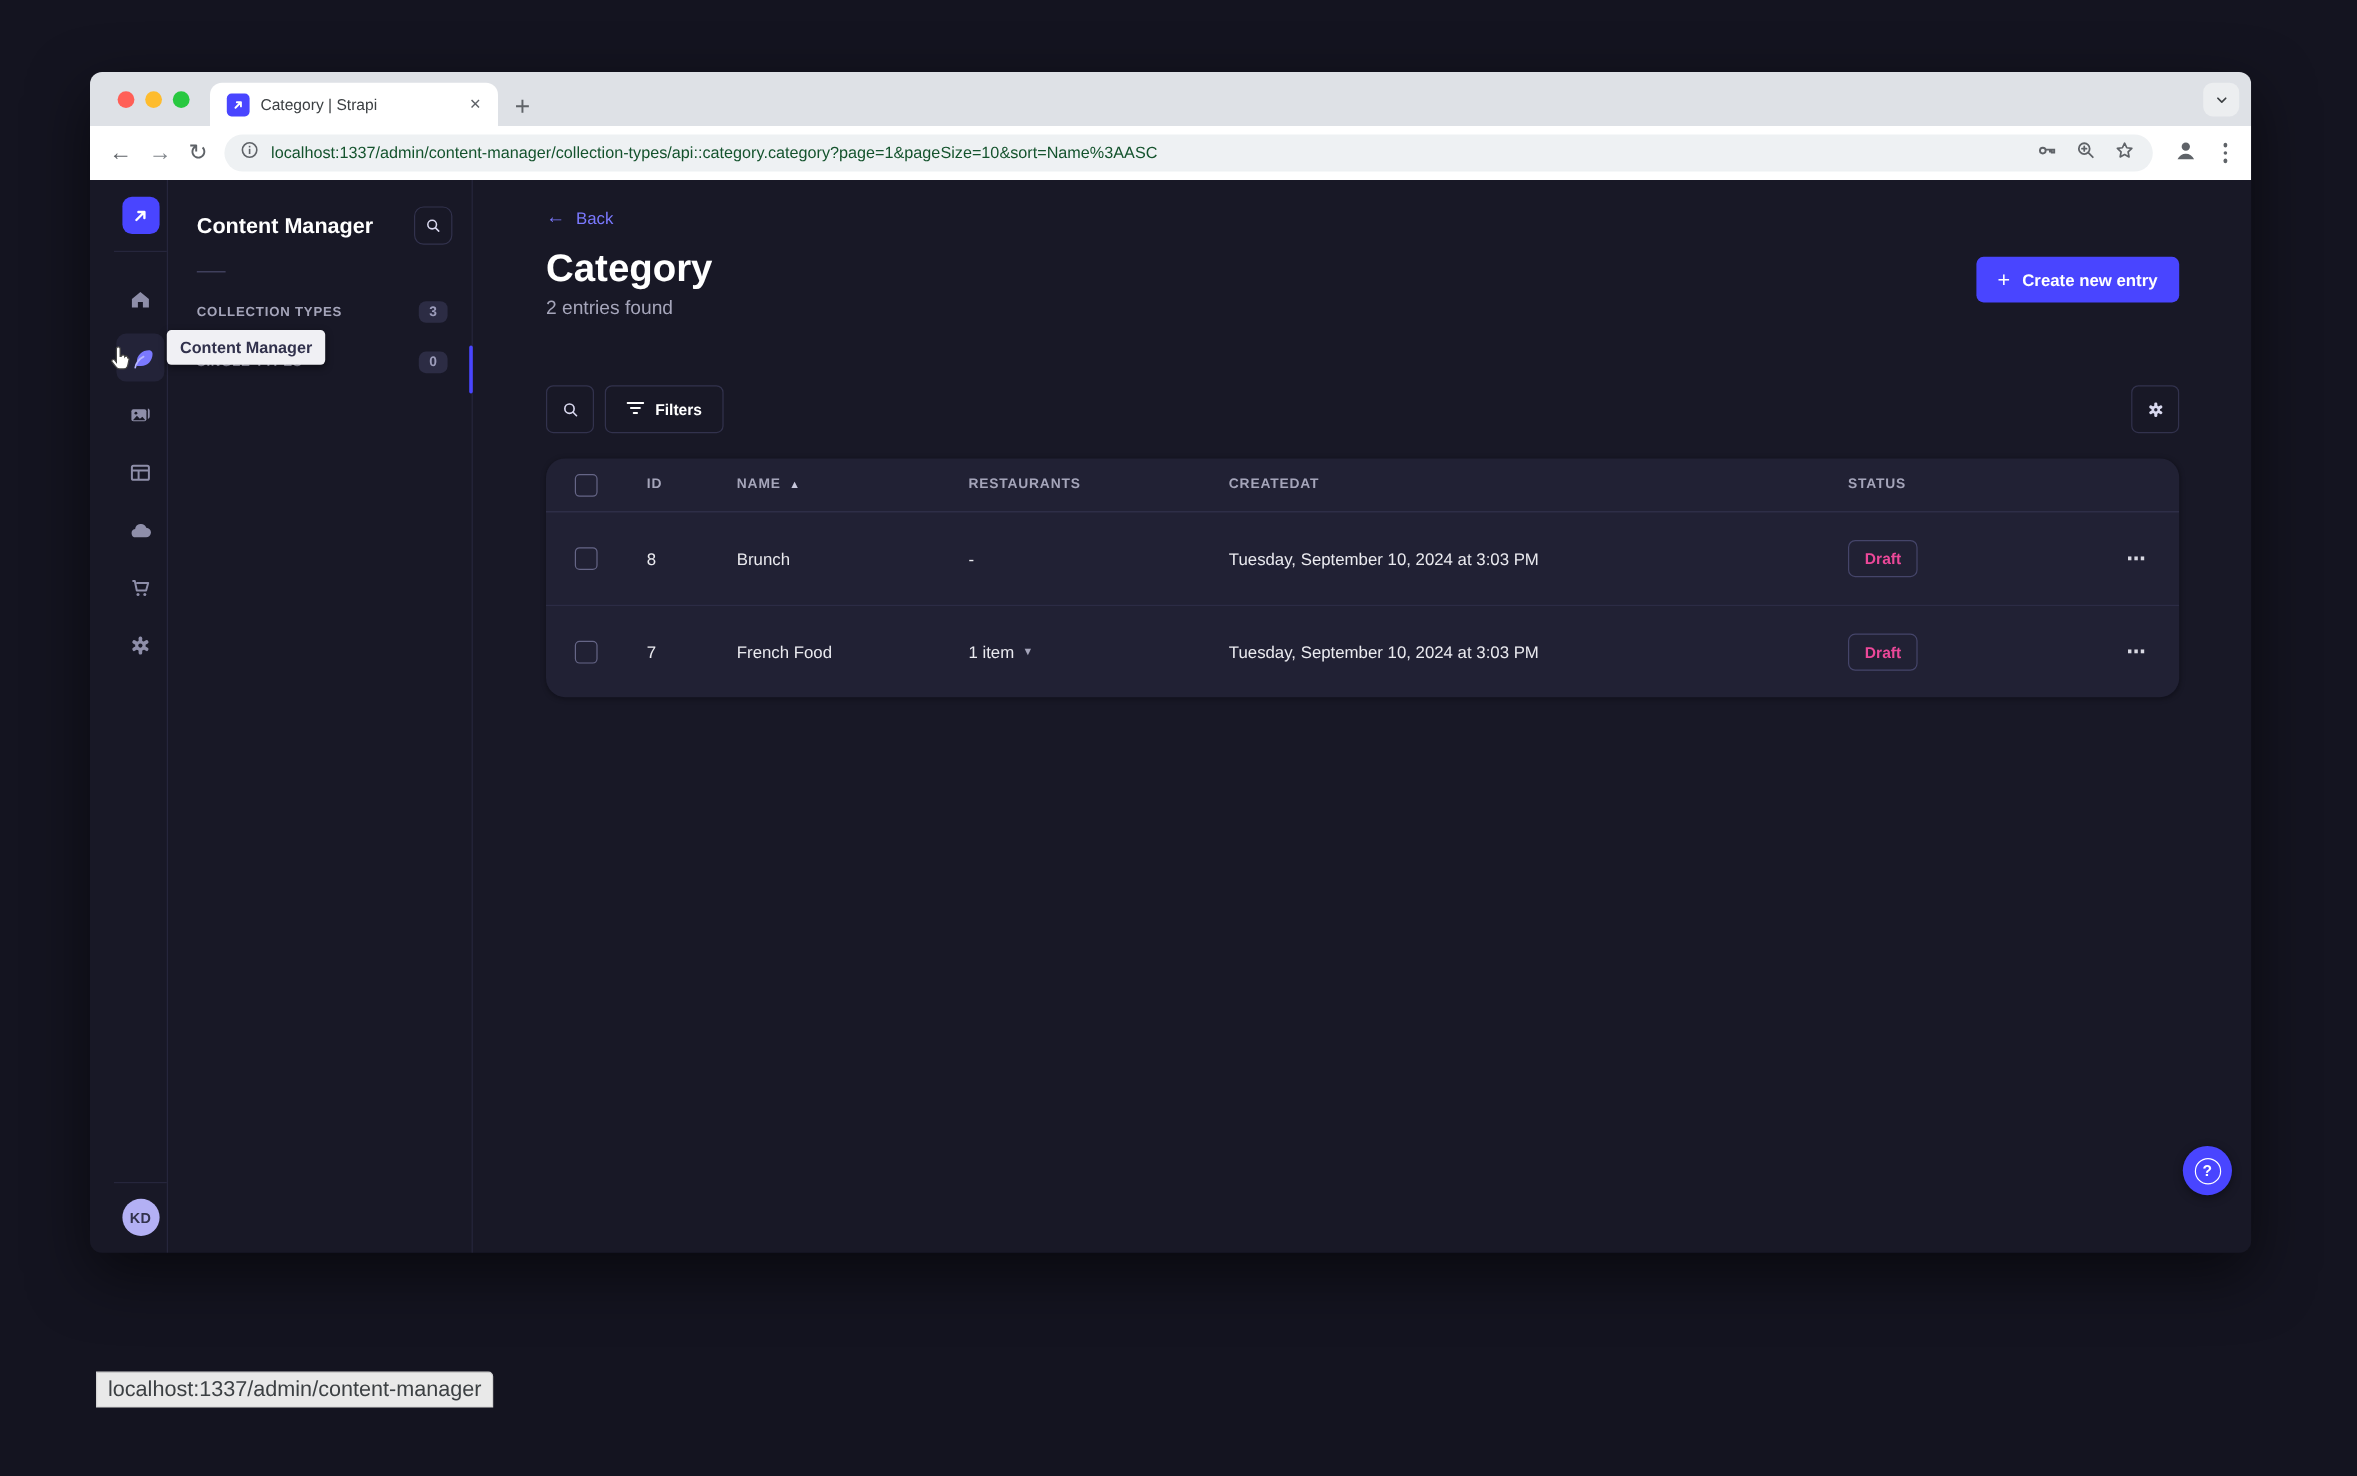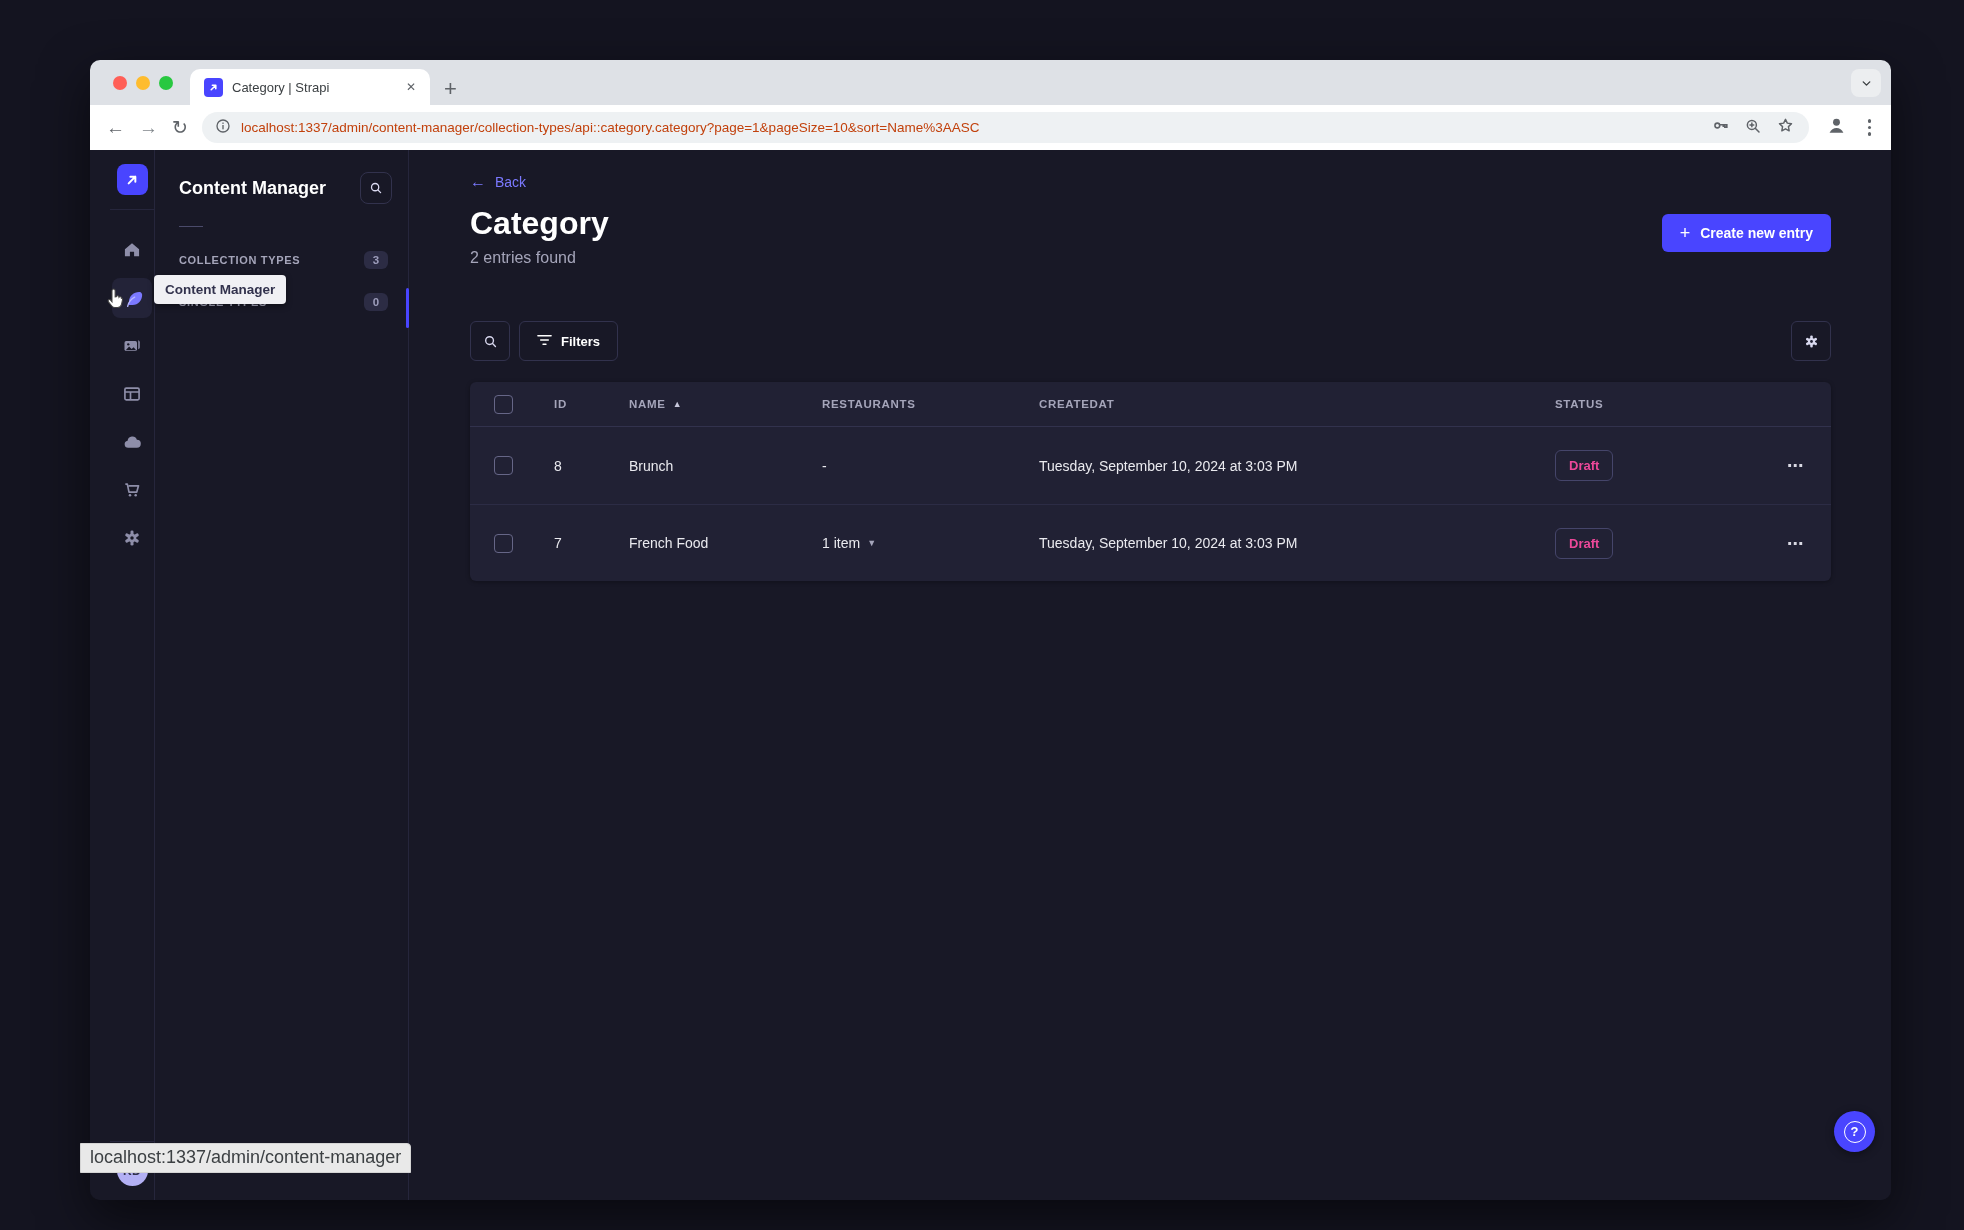--- a/index.html
+++ b/index.html
@@ -6,21 +6,21 @@
   html,body { width:1964px; height:1230px; }
   body {
     background:#141420;
     font-family:"Liberation Sans","DejaVu Sans",sans-serif;
     position:relative;
     overflow:hidden;
   }
 
   
   .window {
-    position:absolute; left:90px; top:60px; width:1801px; height:1140px;
+    position:absolute; left:75px; top:60px; width:1801px; height:984px;
     border-radius:10px; overflow:hidden; display:flex; flex-direction:column;
     box-shadow:0 18px 50px rgba(0,0,0,.55);
   }
 
   
   .tabstrip { height:45px; background:#dee1e6; display:flex; align-items:flex-end; position:relative; flex:0 0 45px; }
   .traffic { display:flex; gap:9px; align-items:center; position:absolute; left:23px; top:16px; }
   .light { width:14px; height:14px; border-radius:50%; }
   .light.red { background:#ff5f57; }
   .light.yellow { background:#febc2e; }
@@ -40,21 +40,21 @@
   }
 
   
   .toolbar { height:45px; background:#ffffff; display:flex; align-items:center; padding:0 16px; gap:14px; flex:0 0 45px; }
   .nav-glyph { font-size:19px; color:#5f6368; line-height:1; }
   .nav-glyph.fwd { color:#80868b; }
   .urlbar {
     flex:1; height:31px; background:#eef1f3; border-radius:16px;
     display:flex; align-items:center; gap:10px; padding:0 6px 0 13px;
   }
-  .url-text { flex:1; font-size:13.5px; color:#c2410c; white-space:nowrap; overflow:hidden; }
+  .url-text { flex:1; font-size:13.5px; color:#14532d; white-space:nowrap; overflow:hidden; }
   .url-icons { display:flex; align-items:center; gap:14px; padding-right:8px; }
   .chrome-right { display:flex; align-items:center; gap:16px; padding-left:2px; }
   .dots-v { display:flex; flex-direction:column; gap:3px; padding:0 4px; }
   .dots-v i { width:3.5px; height:3.5px; border-radius:50%; background:#5f6368; }
 
   
   .app { flex:1; background:#181826; display:flex; position:relative; color:#fff; min-height:0; }
 
   
   .rail { width:65px; flex:0 0 65px; border-right:1px solid #26263c; display:flex; flex-direction:column; align-items:center;padding-left:20px; }
@@ -105,21 +105,21 @@
     display:flex; align-items:center; gap:10px; margin-top:8px;
   }
   .btn-primary .plus { font-size:18px; font-weight:normal; line-height:1; }
 
   .action-row { margin-top:54px; display:flex; align-items:flex-start; gap:9px; }
   .icon-btn { width:40px; height:40px; border:1px solid #32324d; border-radius:6px; background:transparent; display:flex; align-items:center; justify-content:center; }
   .btn-filters { height:40px; border:1px solid #32324d; border-radius:6px; background:transparent; color:#fff; font-size:13px; font-weight:bold; display:flex; align-items:center; gap:9px; padding:0 17px; }
   .action-spacer { flex:1; }
 
   
-  .table-card { margin-top:21px; background:#212134; border-radius:6px; box-shadow:0 1px 4px rgba(3,3,5,.35); overflow:hidden; }
+  .table-card { margin-top:21px; background:#212134; border-radius:16px; box-shadow:0 1px 4px rgba(3,3,5,.35); overflow:hidden; }
   .tgrid { display:grid; grid-template-columns:60px 75px 193px 217px 516px 192px 1fr; align-items:center; padding-left:24px; }
   .thead { height:45px; border-bottom:1px solid #32324d; }
   .th { font-size:11.5px; font-weight:bold; letter-spacing:.06em; color:#a5a5ba; display:flex; align-items:center; gap:7px; }
   .sort-caret { font-size:9px; color:#c8c8dc; }
   .trow { height:77px; }
   .trow + .trow { border-top:1px solid #2c2c45; }
   .td { font-size:14px; color:#eaeaef; display:flex; align-items:center; gap:7px; }
   .checkbox { width:19px; height:19px; border:1px solid #666687; border-radius:4px; background:transparent; }
   .caret-down { font-size:9px; color:#a5a5ba; }
   .status-badge { border:1px solid #45456a; border-radius:6px; background:#212134; color:#ec4899; font-size:13px; font-weight:bold; padding:7px 13px; display:inline-block; }

